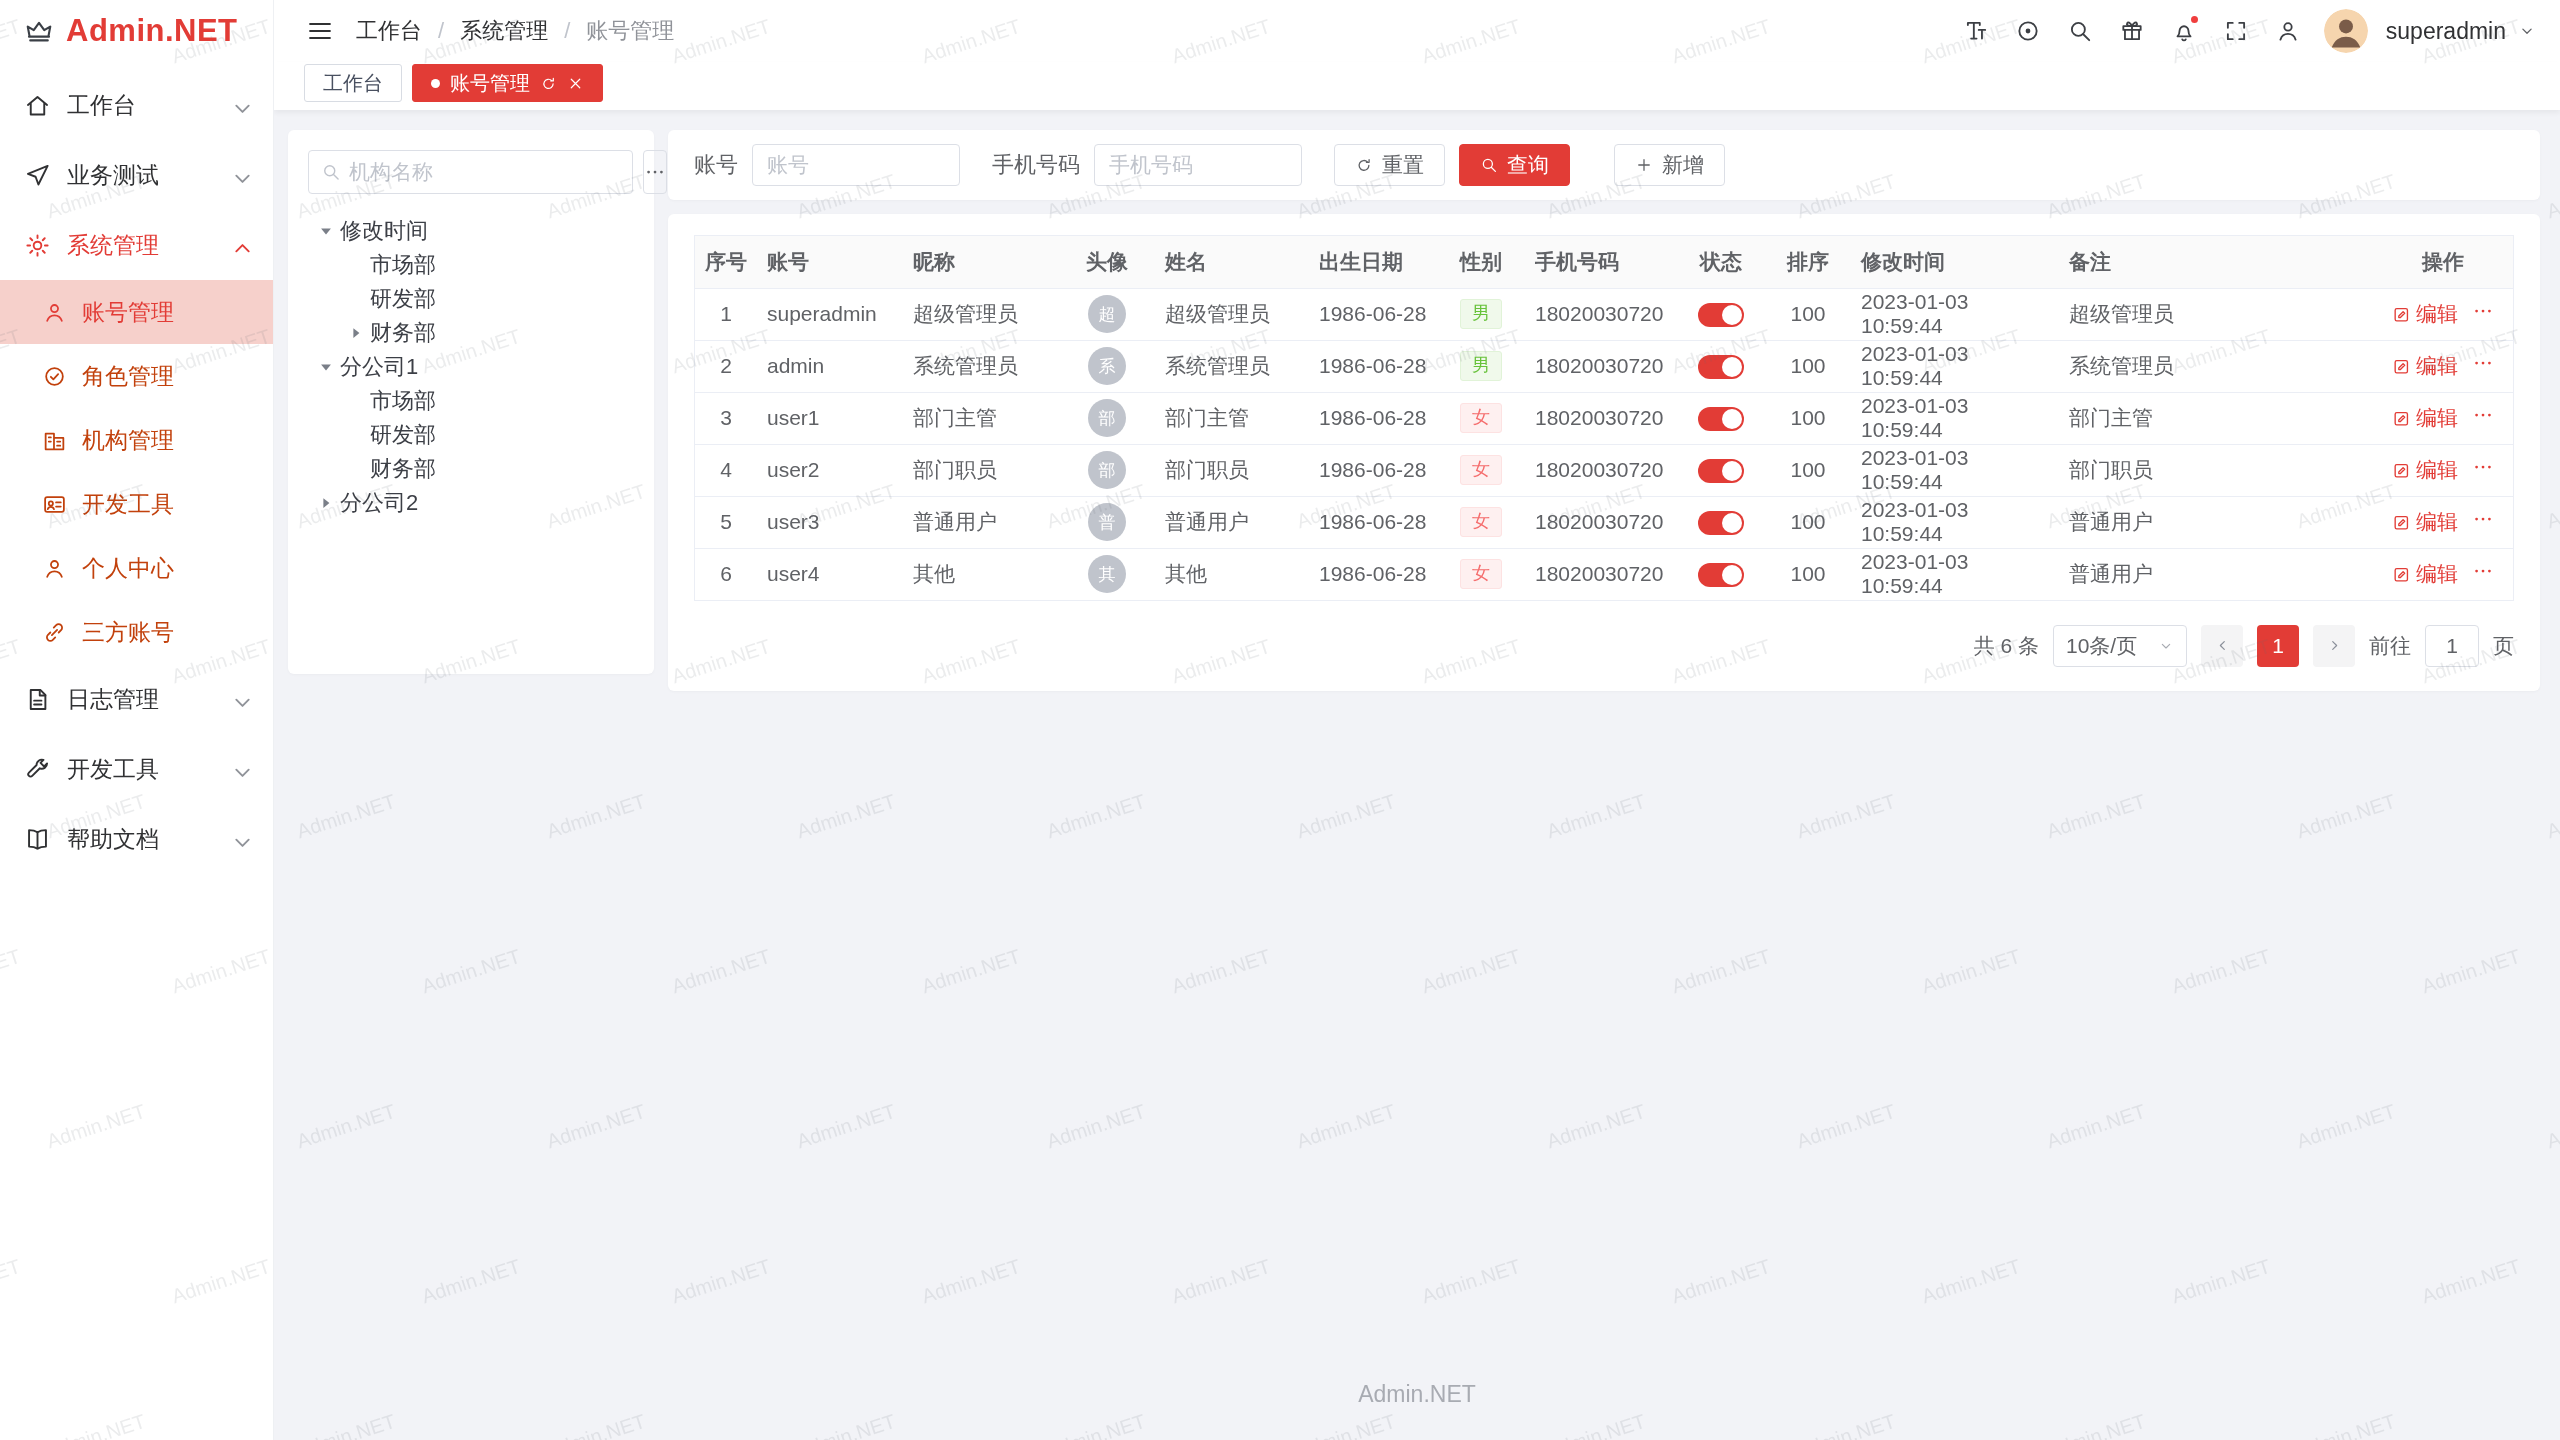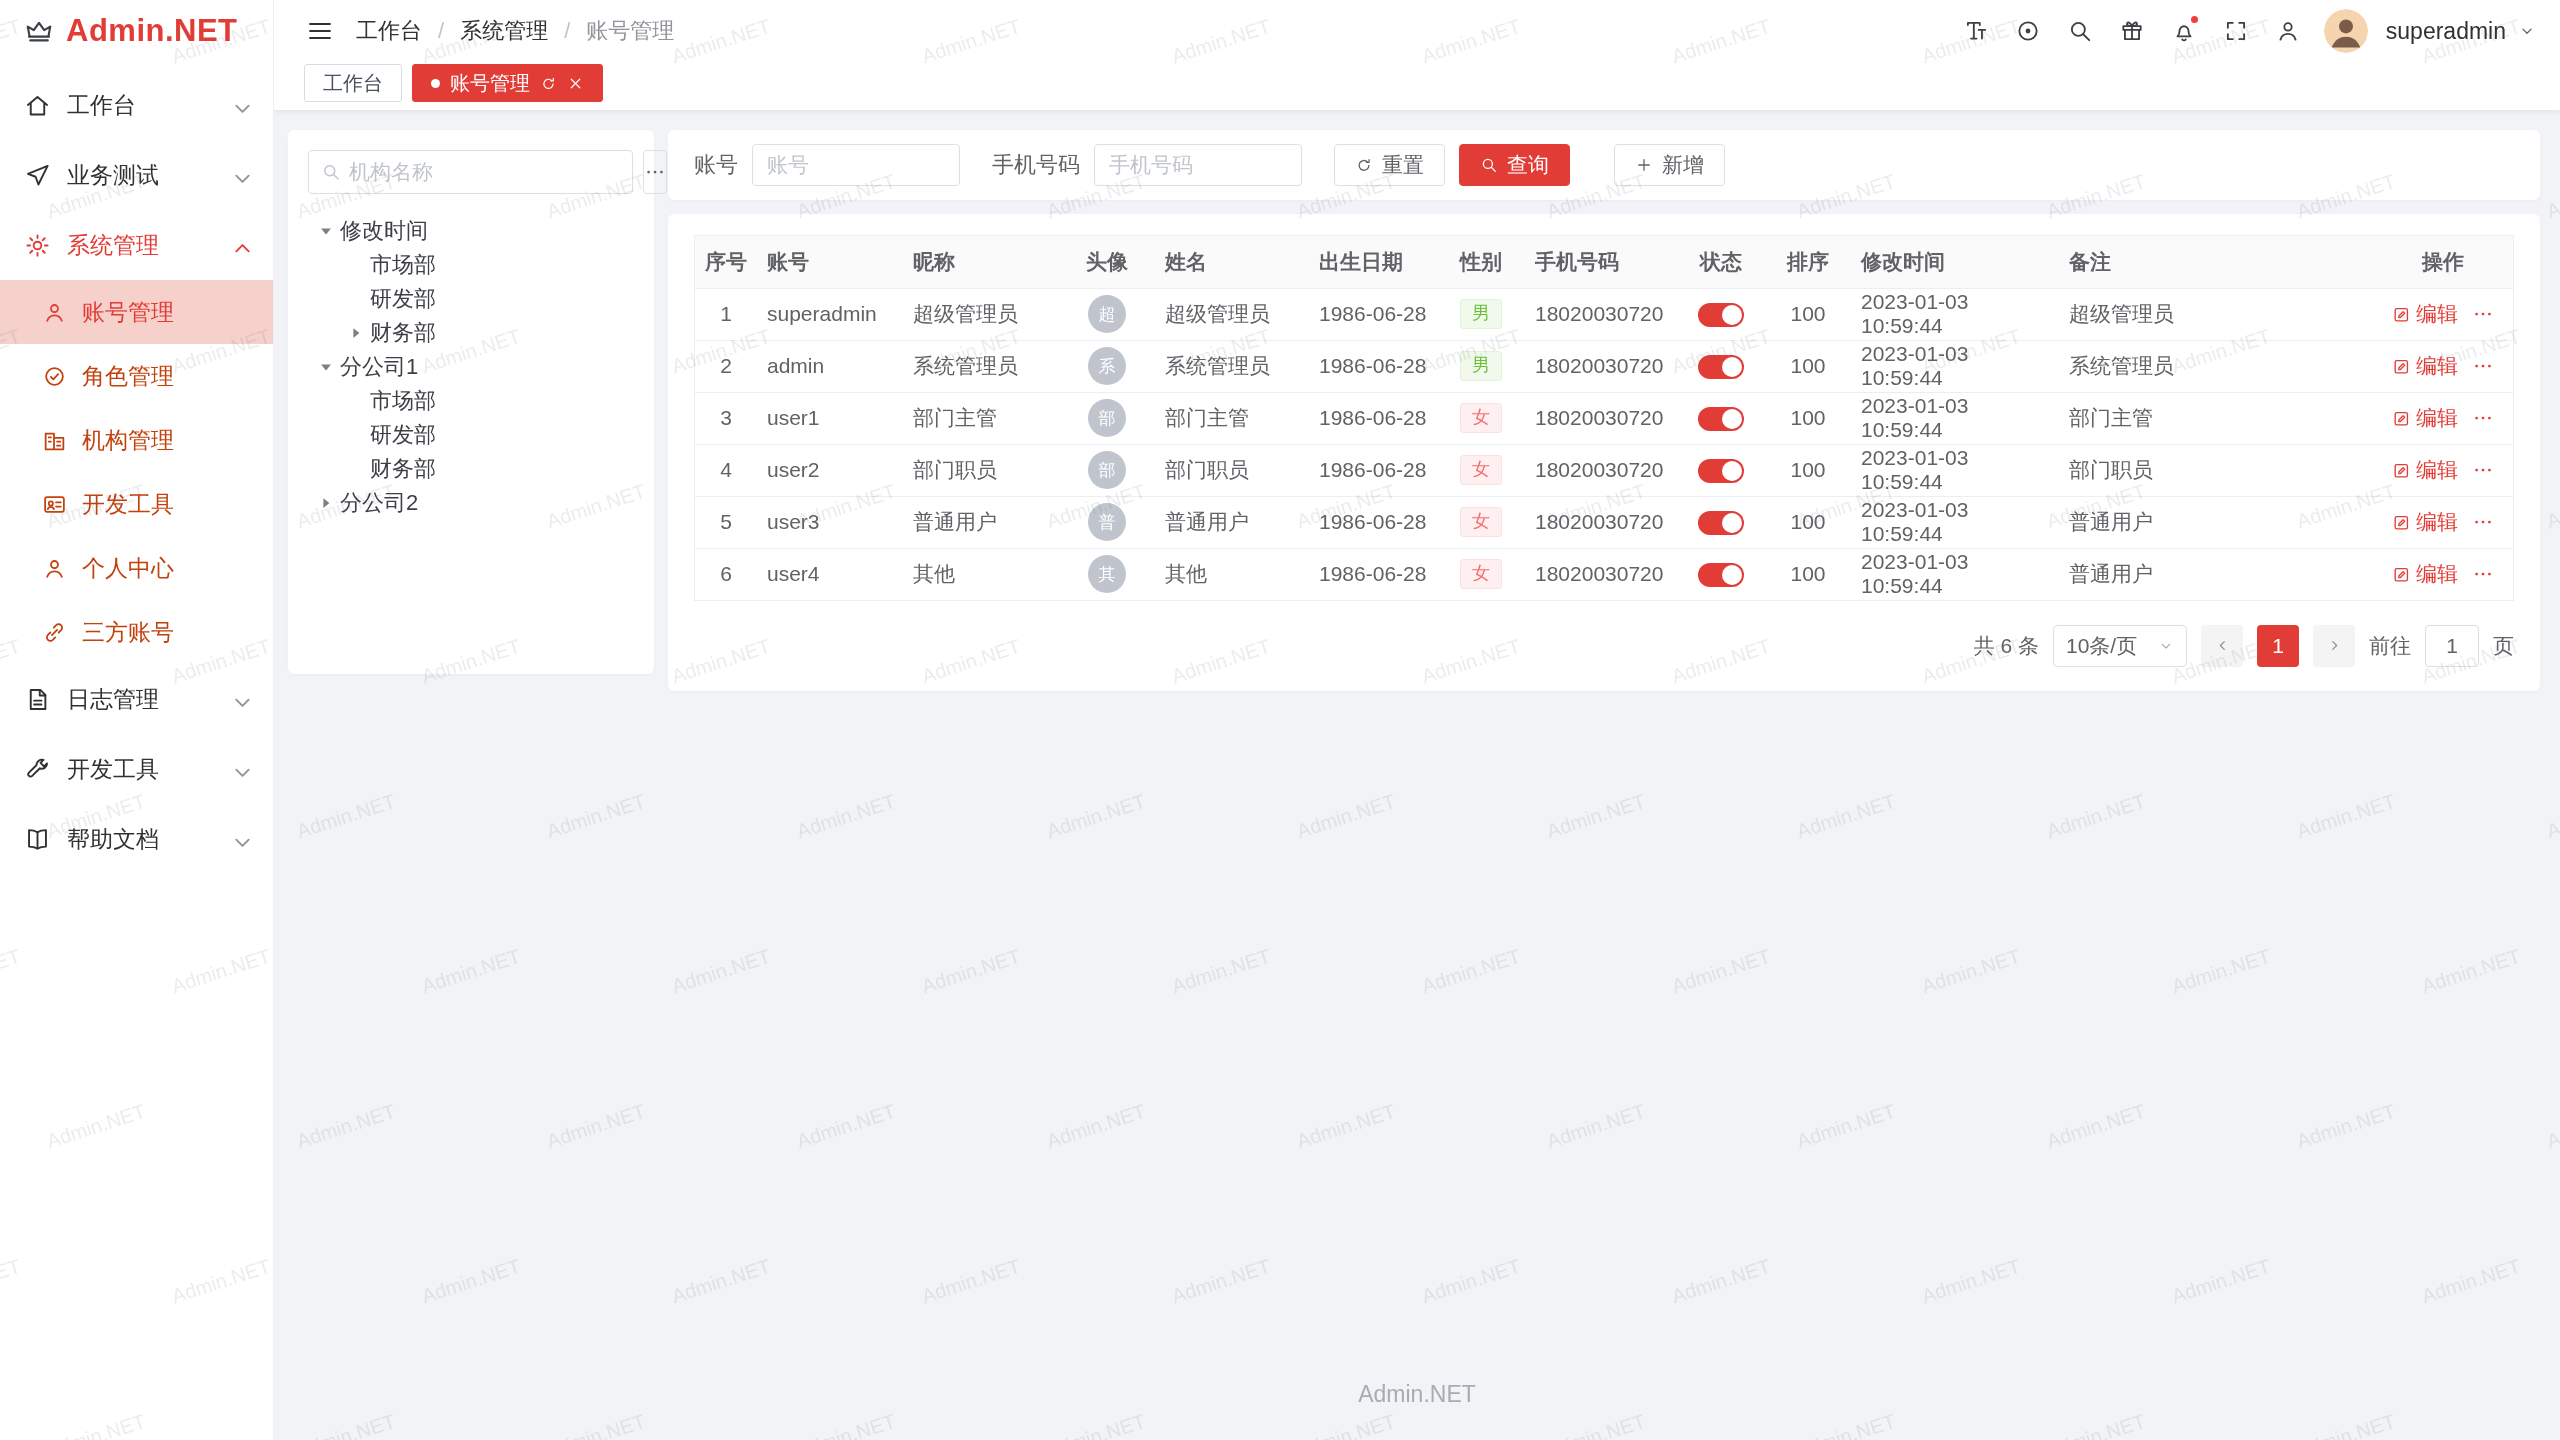--- a/index.html
+++ b/index.html
@@ -84,21 +84,21 @@
   table { width:100%; border-collapse:collapse; table-layout:fixed; }
   th { height:52px; background:#fafafa; color:#606266; font-weight:600; font-size:21px; border-bottom:1px solid #ebeef5; padding:0 10px; text-align:left; }
   td { height:52px; color:#606266; font-size:21px; border-bottom:1px solid #ebeef5; padding:0 10px; }
   th.c, td.c { text-align:center; }
   .tbl-avatar { display:inline-flex; width:38px; height:38px; border-radius:50%; background:#c0c4cc; color:#fff; font-size:17px; align-items:center; justify-content:center; }
   .gender { display:inline-block; padding:3px 11px; font-size:18px; border-radius:3px; line-height:1.2; }
   .gender.male { color:#67c23a; background:#f0f9eb; border:1px solid #e1f3d8; }
   .gender.female { color:#f56c6c; background:#fef0f0; border:1px solid #fde2e2; }
   .toggle { display:inline-block; width:46px; height:24px; border-radius:12px; background:#e23c36; position:relative; cursor:pointer; vertical-align:middle; }
   .toggle .knob { position:absolute; top:2px; right:2px; width:20px; height:20px; border-radius:50%; background:#fff; }
-  .op-cell { display:flex; align-items:center; justify-content:center; gap:14px; color:#e23c36; }
+  .op-cell { display:flex; align-items:flex-start; justify-content:center; gap:14px; color:#e23c36; }
   .op-edit { display:inline-flex; align-items:center; gap:5px; cursor:pointer; color:#e23c36; }
   .op-edit .ic { width:19px; height:19px; }
   .op-more { display:inline-flex; cursor:pointer; color:#e23c36; }
   .op-more .ic { width:22px; height:22px; }
 
   .pagination { display:flex; align-items:center; justify-content:flex-end; gap:14px; margin-top:24px; font-size:21px; color:#606266; }
   .page-size { width:134px; height:42px; border:1px solid #dcdfe6; border-radius:4px; display:flex; align-items:center; justify-content:space-between; padding:0 12px; cursor:pointer; color:#606266; }
   .page-size .ic { width:16px; height:16px; color:#a8abb2; }
   .page-btn { min-width:42px; height:42px; border-radius:4px; background:#f4f4f5; color:#8a8f99; display:flex; align-items:center; justify-content:center; cursor:pointer; }
   .page-btn .ic { width:17px; height:17px; }

